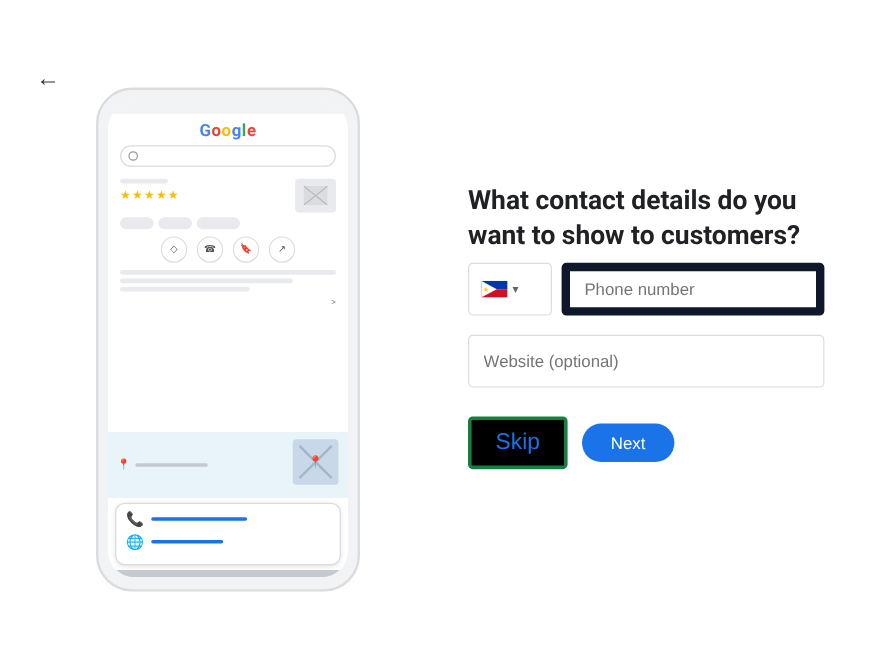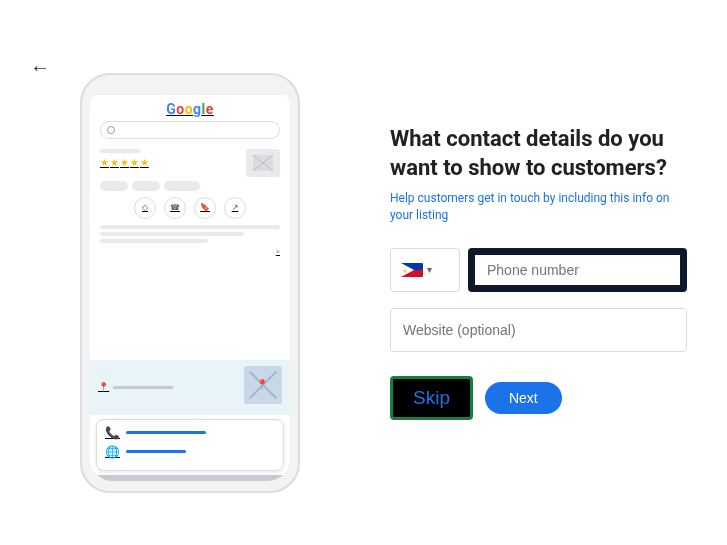--- a/index.html
+++ b/index.html
@@ -50,21 +50,20 @@
       position: absolute;
       top: 10px;
       left: 8px;
       right: 8px;
       bottom: 10px;
       background: #fff;
       border-radius: 22px;
       overflow: hidden;
       display: flex;
       flex-direction: column;
-      text-decoration: underline;
     }
     .phone-top-bar {
       height: 10px;
       background: #f1f3f4;
       border-radius: 22px 22px 0 0;
     }
     
     .phone-google-logo {
       display: flex;
       justify-content: center;
@@ -460,21 +459,20 @@
           </div>
         </div>
 
         <div class="phone-bottom-strip"></div>
       </div>
     </div>
   </div>
 
   <div class="form-section">
     <h1 class="form-title">What contact details do you want to show to customers?</h1>
-    <p class="form-subtitle">Help customers get in touch by including this info on your listing</p>
 
     <div class="phone-input-row">
       <div class="country-select">
         <div class="ph-flag">
           <div class="ph-flag-blue"></div>
           <div class="ph-flag-red"></div>
           <div class="ph-flag-white"></div>
           <span class="ph-flag-star-center">★</span>
         </div>
         <span class="dropdown-arrow">▾</span>

